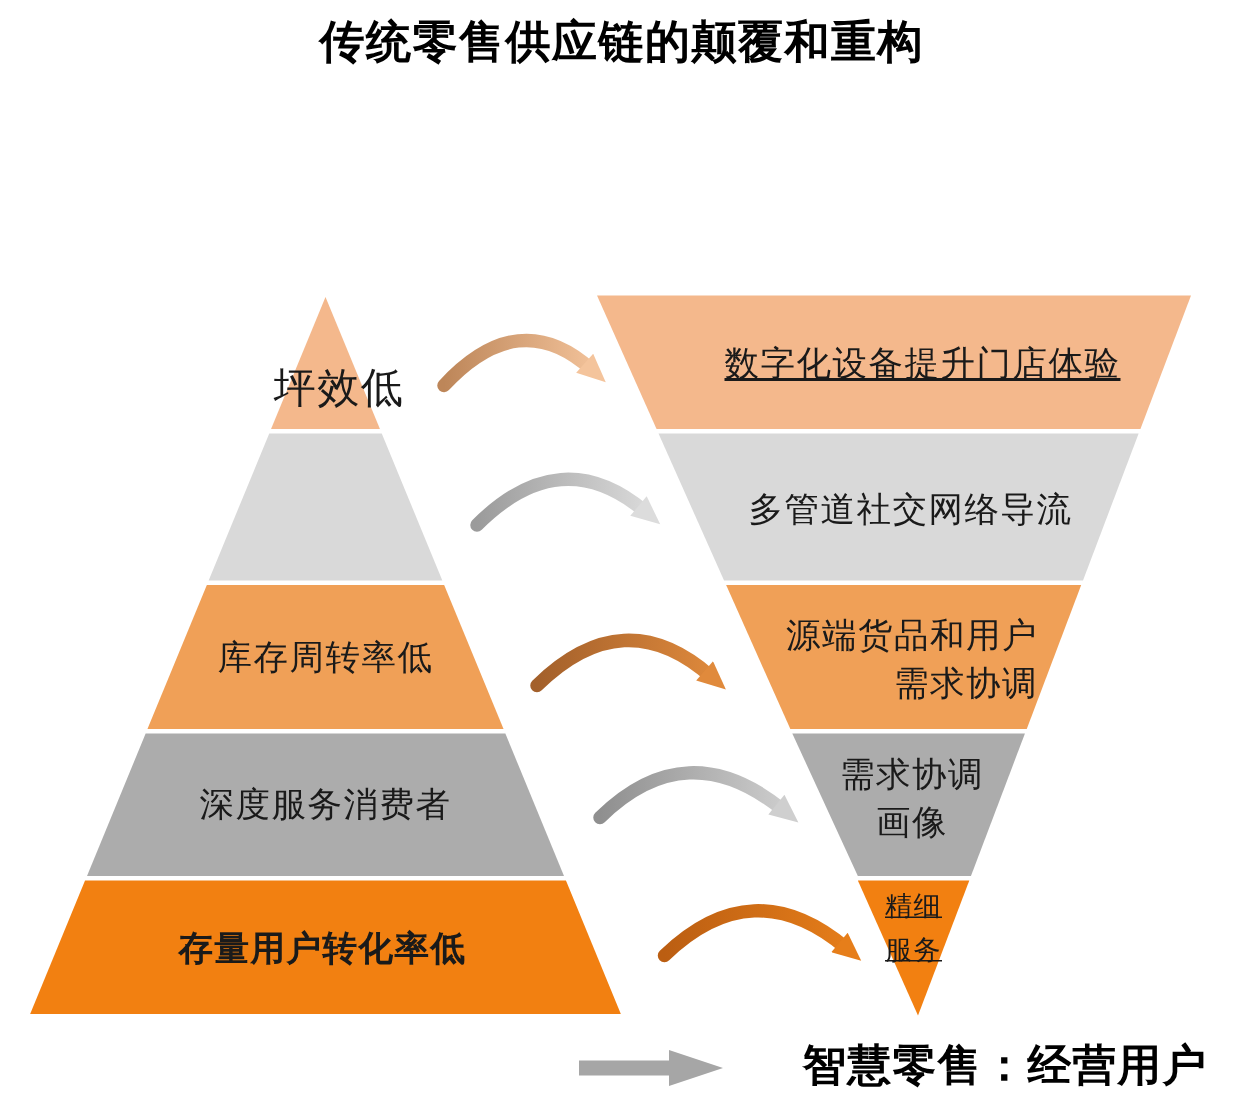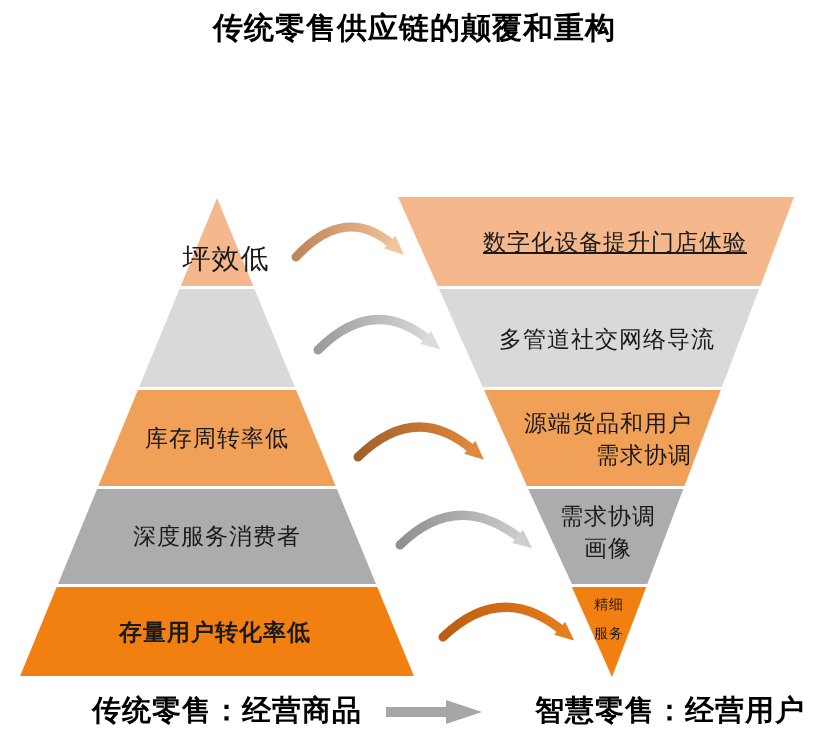--- a/index.html
+++ b/index.html
@@ -25,21 +25,21 @@
   }
   .lab-l1{left:166px;top:245px;width:120px;height:28px;font-size:28px;}
   .lab-l2{left:117px;top:323px;width:200px;height:30px;}
   .lab-l3{left:97px;top:423px;width:240px;height:30px;}
   .lab-l4{left:97px;top:521px;width:240px;height:30px;}
   .lab-l5{left:85px;top:617px;width:260px;height:30px;font-weight:bold;}
   .lab-r1{left:465px;top:227px;width:300px;height:30px;text-decoration:underline;}
   .lab-r2{left:457px;top:324px;width:300px;height:30px;}
   .lab-r3{left:458px;top:407px;width:300px;height:64px;text-align:right;}
   .lab-r4{left:478px;top:500px;width:260px;height:64px;}
-  .lab-r5{left:554px;top:590px;width:110px;height:58px;font-size:14px;line-height:29px;}
+  .lab-r5{left:554px;top:590px;width:110px;height:58px;font-size:18px;line-height:29px;text-decoration:underline;}
   .footer-label{
     position:absolute;top:692px;height:38px;width:330px;
     display:flex;align-items:center;justify-content:center;
     font-size:29px;font-weight:700;color:#000;letter-spacing:1px;
   }
   .footer-left{left:62px;}
   .footer-right{left:505px;}
 </style>
 </head>
 <body>
@@ -116,16 +116,15 @@
 
   <div class="layer-label lab-r1">数字化设备提升门店体验</div>
   <div class="layer-label lab-r2">多管道社交网络导流</div>
   <div class="layer-label lab-r3">源端货品和用户
 需求协调</div>
   <div class="layer-label lab-r4">需求协调
 画像</div>
   <div class="layer-label lab-r5">精细
 服务</div>
 
-  <div class="footer-label footer-left">传统零售：经营商品</div>
   <div class="footer-label footer-right">智慧零售：经营用户</div>
 
 </div>
 
 </body></html>

